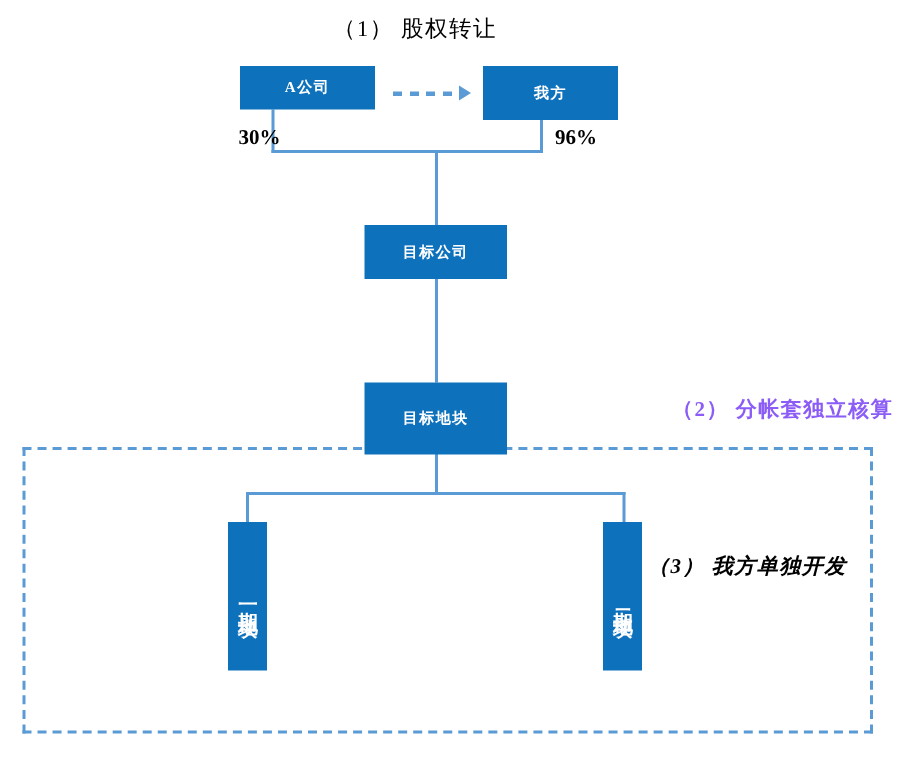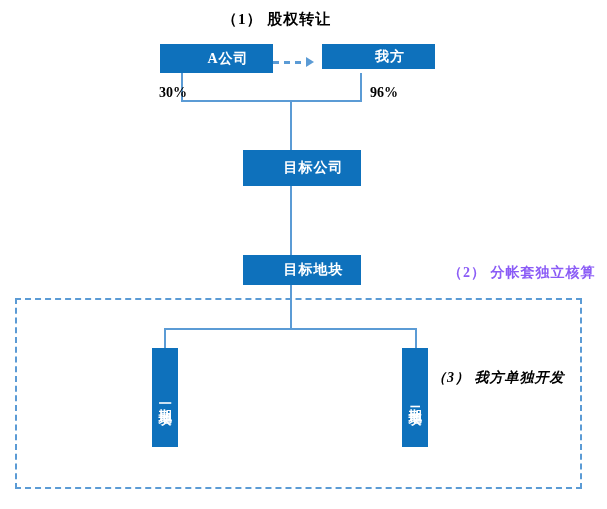--- a/index.html
+++ b/index.html
@@ -25,23 +25,22 @@
     color: #ffffff;
     font-weight: bold;
     display: flex;
     align-items: center;
     justify-content: center;
     text-align: center;
     letter-spacing: 1px;
     z-index: 5;
   }
   .node.horizontal {
-    font-size: 14px;
+    font-size: 10px;
     line-height: 1.1;
-    padding-left: 23px;
   }
   .node.vertical {
     font-size: 13px;
     line-height: 1.35;
     writing-mode: vertical-rl;
     text-orientation: upright;
     letter-spacing: 2px;
     padding-top: 4px;
   }
 
@@ -86,21 +85,21 @@
 
   
   .label {
     position: absolute;
     color: #000000;
     white-space: nowrap;
     z-index: 6;
   }
   .title-label {
     font-size: 15px;
-    font-weight: bold;
+    font-weight: normal;
     letter-spacing: 1px;
   }
   .pct-label {
     font-size: 14px;
     font-weight: bold;
   }
   .side-label {
     font-size: 14px;
     font-weight: bold;
     letter-spacing: 1px;
@@ -114,42 +113,42 @@
 </style>
 </head>
 <body>
 
 <div id="canvas">
 
   <div class="label title-label" style="left:222px; top:10px;">（1） 股权转让</div>
 
   <div class="node horizontal" style="left:160px; top:44px; width:90px; height:29px;">A公司</div>
 
-  <div class="node horizontal" style="left:322px; top:44px; width:90px; height:25px;">我方</div>
+  <div class="node horizontal" style="left:322px; top:44px; width:90px; height:36px;">我方</div>
 
   <div class="arrow-wrap" style="left:262px; top:57px; width:52px;">
     <div class="arrow-shaft" style="width:44px;"></div>
     <div class="arrow-head"></div>
   </div>
 
   <div class="label pct-label" style="left:159px; top:85px;text-align:right;">30%</div>
 
   <div class="label pct-label" style="left:370px; top:85px;">96%</div>
 
   <div class="line vline" style="left:181px; top:73px; height:29px;"></div>
   <div class="line vline" style="left:360px; top:73px; height:29px;"></div>
   <div class="line hline" style="left:181px; top:100px; width:181px;"></div>
 
   <div class="line vline" style="left:290px; top:100px; height:50px;"></div>
 
   <div class="node horizontal" style="left:243px; top:150px; width:95px; height:36px;">目标公司</div>
 
   <div class="line vline" style="left:290px; top:180px; height:75px;"></div>
 
-  <div class="node horizontal" style="left:243px; top:255px; width:95px; height:30px;">目标地块</div>
+  <div class="node horizontal" style="left:243px; top:255px; width:95px; height:48px;">目标地块</div>
 
   <div class="label red-label" style="left:448px; top:264px;">（2） 分帐套独立核算</div>
 
   <div class="dashed-region" style="left:15px; top:298px; width:563px; height:187px;"></div>
 
   <div class="line vline" style="left:290px; top:285px; height:45px;"></div>
   <div class="line hline" style="left:164px; top:328px; width:253px;"></div>
   <div class="line vline" style="left:164px; top:328px; height:22px;"></div>
   <div class="line vline" style="left:415px; top:328px; height:22px;"></div>
 

